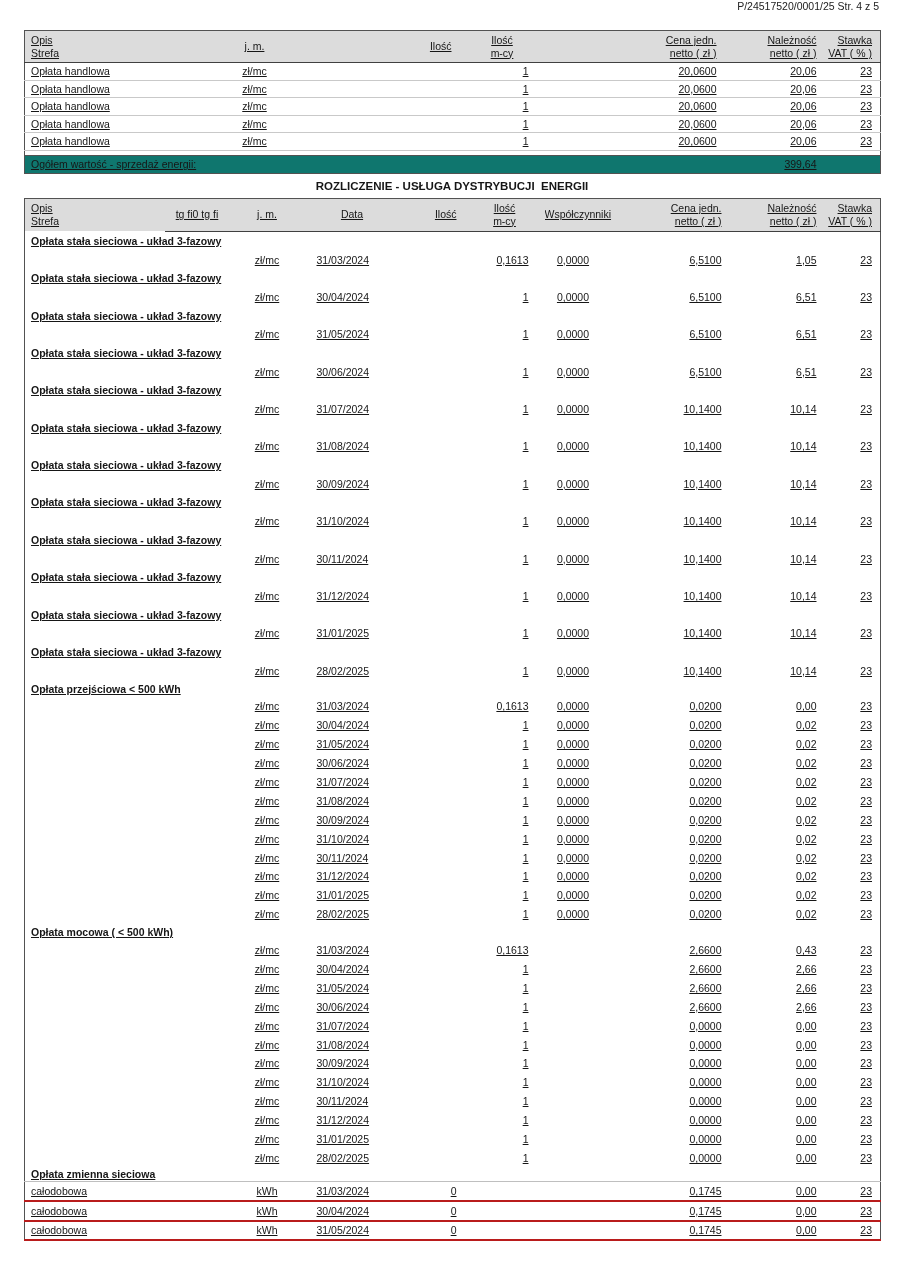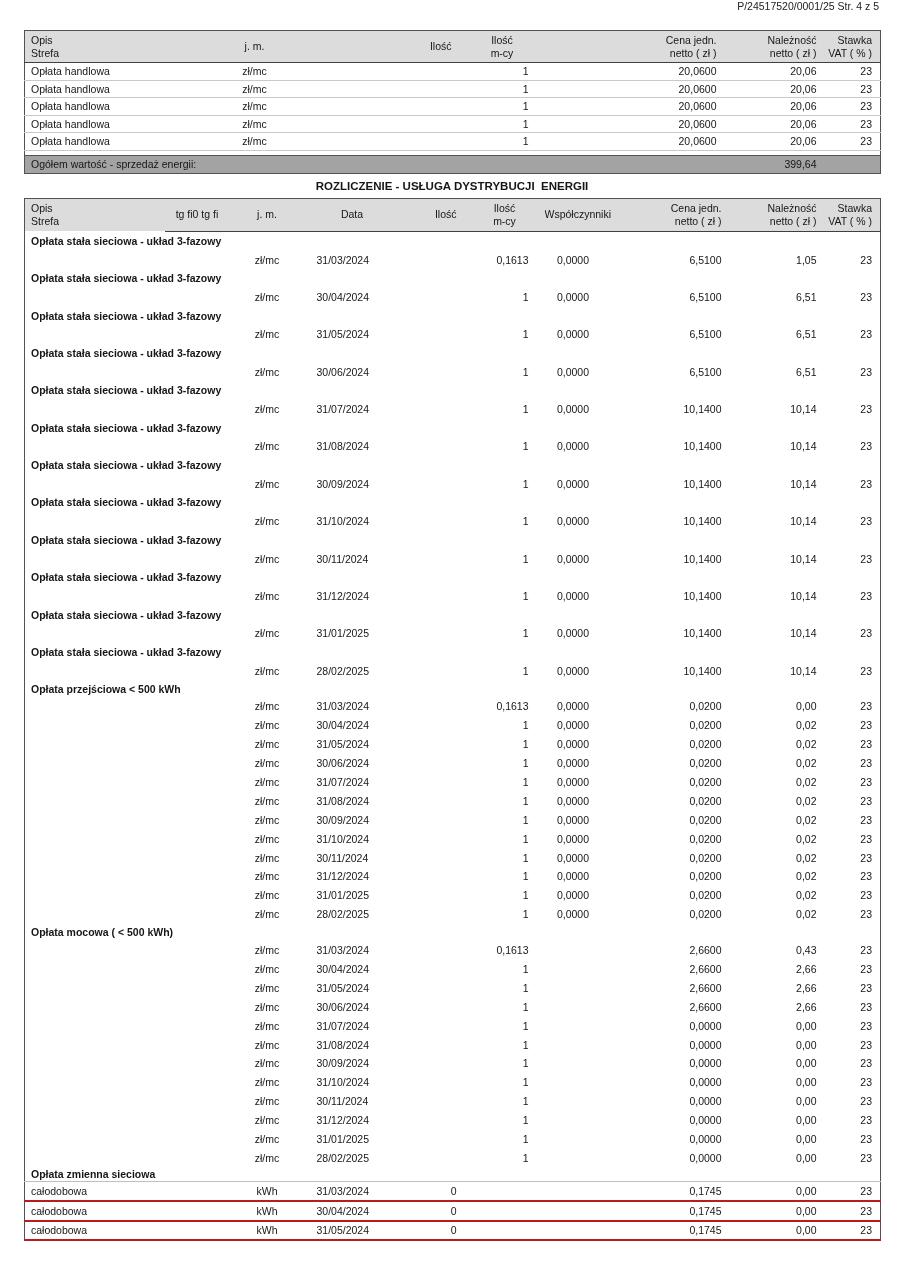--- a/index.html
+++ b/index.html
@@ -3,37 +3,37 @@
 <meta charset="utf-8">
 <style>
   html,body{margin:0;padding:0;}
   body{
     width:900px;height:1273px;overflow:hidden;position:relative;
     background:#ffffff;color:#161616;
     font-family:"Liberation Sans","DejaVu Sans",sans-serif;font-size:10.5px;
   }
   .page-num{position:absolute;top:0;right:21px;font-size:10.5px;color:#222;}
   .content{position:absolute;top:30px;left:24px;width:856px;}
-  table{border-collapse:collapse;table-layout:fixed;width:856px;}
+  table{border-collapse:collapse;table-layout:fixed;width:856px;text-decoration:underline;}
   td{padding:0 0;vertical-align:middle;white-space:nowrap;overflow:hidden;line-height:12px;font-size:10.5px;}
   
   .c-l{text-align:left;padding-left:6px;}
   .c-c{text-align:center;}
   .c-r{text-align:right;padding-right:8px;}
   .c-rm{text-align:right;padding-right:16px;}
   .c-wsp{text-align:center;padding-right:18px;}
   .c-date{text-align:left;padding-left:12px;}
   
   .t1{border:1px solid #525252;}
   .t1 thead td{background:#dcdcdc;height:31px;border-bottom:1px solid #404040;vertical-align:middle;}
   .t1 thead div{line-height:13px;}
   .t1 thead div:empty{display:none;}
   .t1 tbody td{height:16.5px;border-bottom:1px solid #c9c9c9;}
   .t1 tfoot tr.spacer td{height:4px;border:none;}
-  .t1 tfoot tr.total td{background:#a3a3a3;height:17px;border-top:1px solid #525252;}
+  .t1 tfoot tr.total td{background:#0f766e;height:17px;border-top:1px solid #525252;}
   
   .t2{border-left:1px solid #525252;border-right:1px solid #525252;border-top:1px solid #525252;}
   .t2 thead td{background:#dcdcdc;height:32px;border-bottom:1px solid #404040;vertical-align:middle;}
   .t2 thead td:first-child{border-bottom:none;}
   .t2 thead div{line-height:13px;}
   .t2 thead div:empty{display:none;}
   .t2 td.lbl{font-weight:bold;}
   .t2 tr.lbl-g td{height:18.7px;margin-top:48px;}
   .t2 tr.row-g td{height:18.7px;}
   .t2 tr.lbl-p td{height:17px;}

